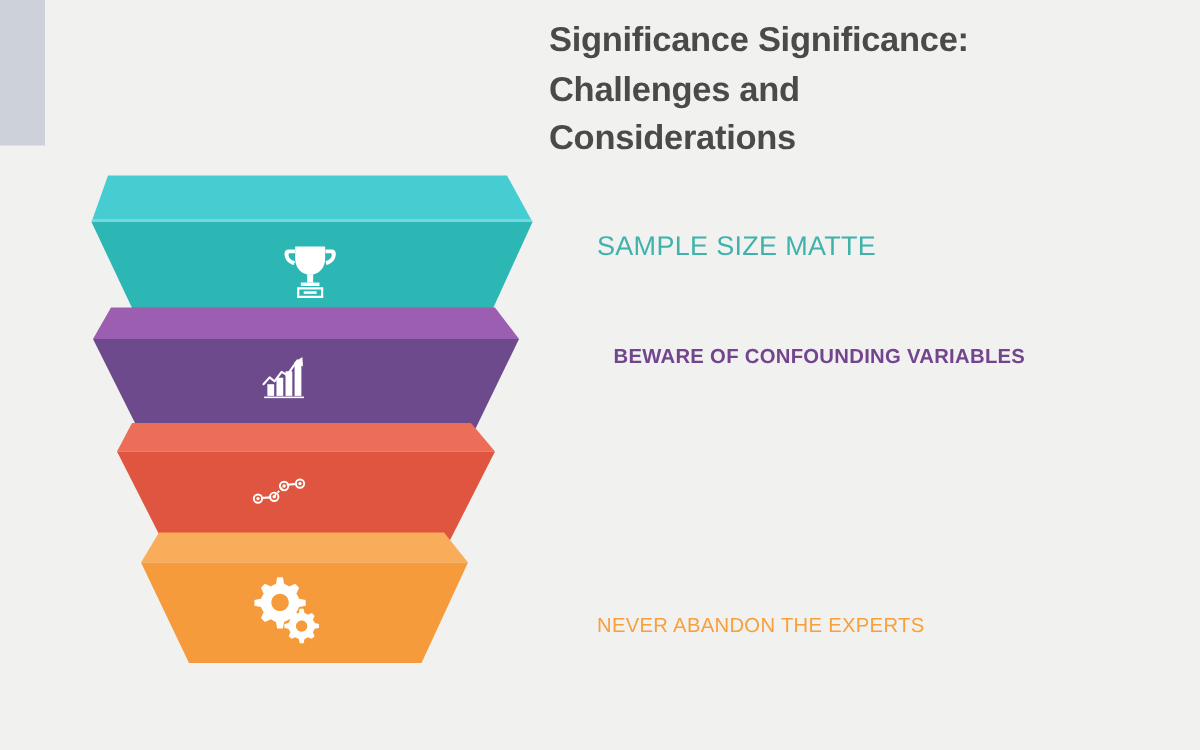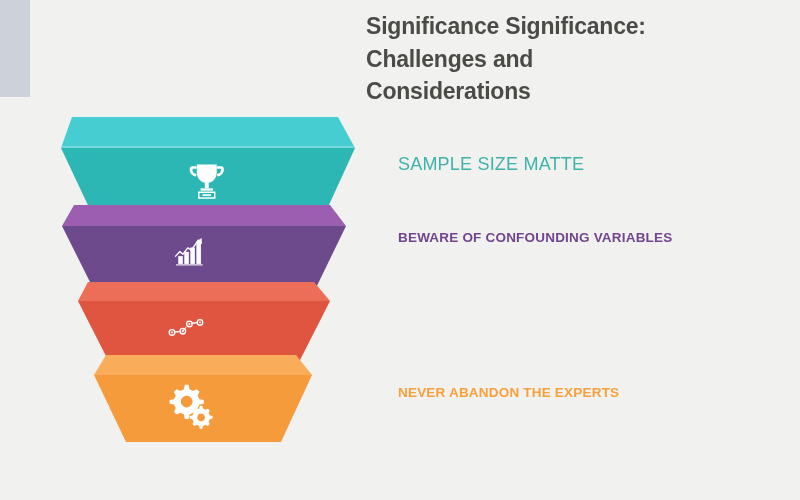--- a/index.html
+++ b/index.html
@@ -71,32 +71,33 @@
     letter-spacing: 0.2px;
     margin-top: 12px;
   }
   .label-1 {
     top: 228px;
     font-size: 13.5px;
     font-weight: bold;
     color: #72458e;
     letter-spacing: 0.2px;
     line-height: 1.45;
+    margin-left: 11px;
   }
   .label-2 {
     top: 313px;
     font-size: 22px;
     font-weight: bold;
     color: #dd5441;
     letter-spacing: 0.2px;
   }
   .label-3 {
-    top: 382px;
+    top: 406px;
     font-size: 13.5px;
-    font-weight: bold;
+    font-weight: normal;
     color: #f7a03c;
     letter-spacing: 0.2px;
     line-height: 1.6;
     text-align: center;
   }
 </style>
 </head>
 <body>
 
 <div class="corner-block"></div>

